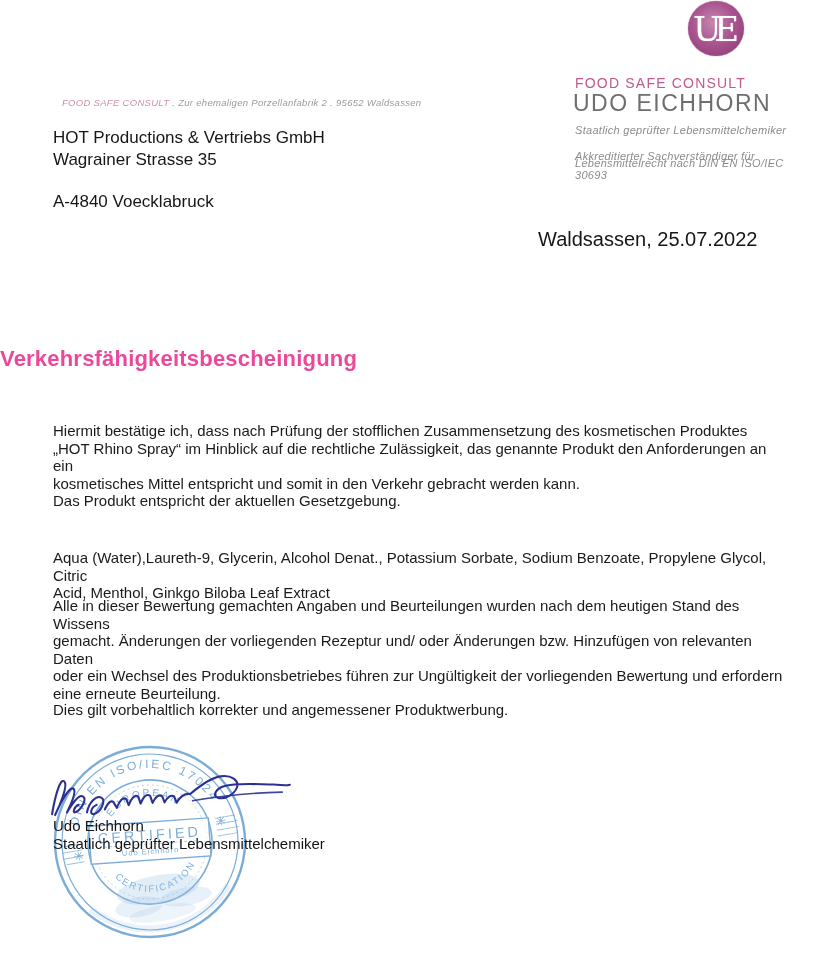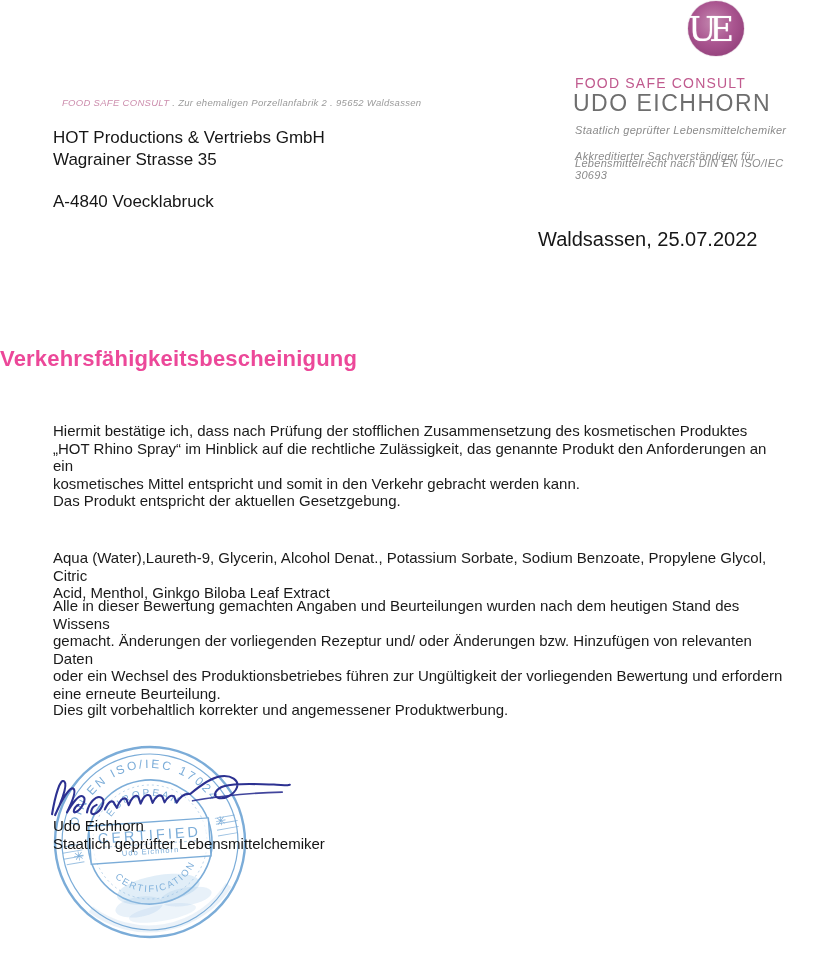--- a/index.html
+++ b/index.html
@@ -8,21 +8,21 @@
     background:#ffffff; overflow:hidden;
     font-family:"Liberation Sans", sans-serif; color:#1c1c1c;
   }
   .abs { position:absolute; }
   .pre { white-space:pre-line; }
 
   
   .logo-circle {
     left:688px; top:1px; width:56px; height:55px; border-radius:50%;
     background:radial-gradient(circle at 45% 40%, #c489b0 0%, #aa5590 45%, #93407b 80%, #8a3a73 100%);
-    display:flex; align-items:center; justify-content:flex-start;
+    display:flex; align-items:center; justify-content:center;
     box-shadow:0 0 1px #7e3268;
   }
   .logo-mono {
     font-family:"DejaVu Serif", serif; color:#ffffff; font-size:34px;
     letter-spacing:-0.22em; padding-right:0.22em; line-height:1;
     text-shadow:0 0 1px rgba(255,255,255,.6);
   }
   .brand-line { left:575px; top:75px; font-size:14px; letter-spacing:1.2px; color:#c05a8e; }
   .consultant-name { left:573px; top:90px; font-size:23px; letter-spacing:1.5px; color:#6e6e6e; }
   .cred { left:575px; font-size:11px; font-style:italic; color:#8b8b8b; letter-spacing:0.3px; }

